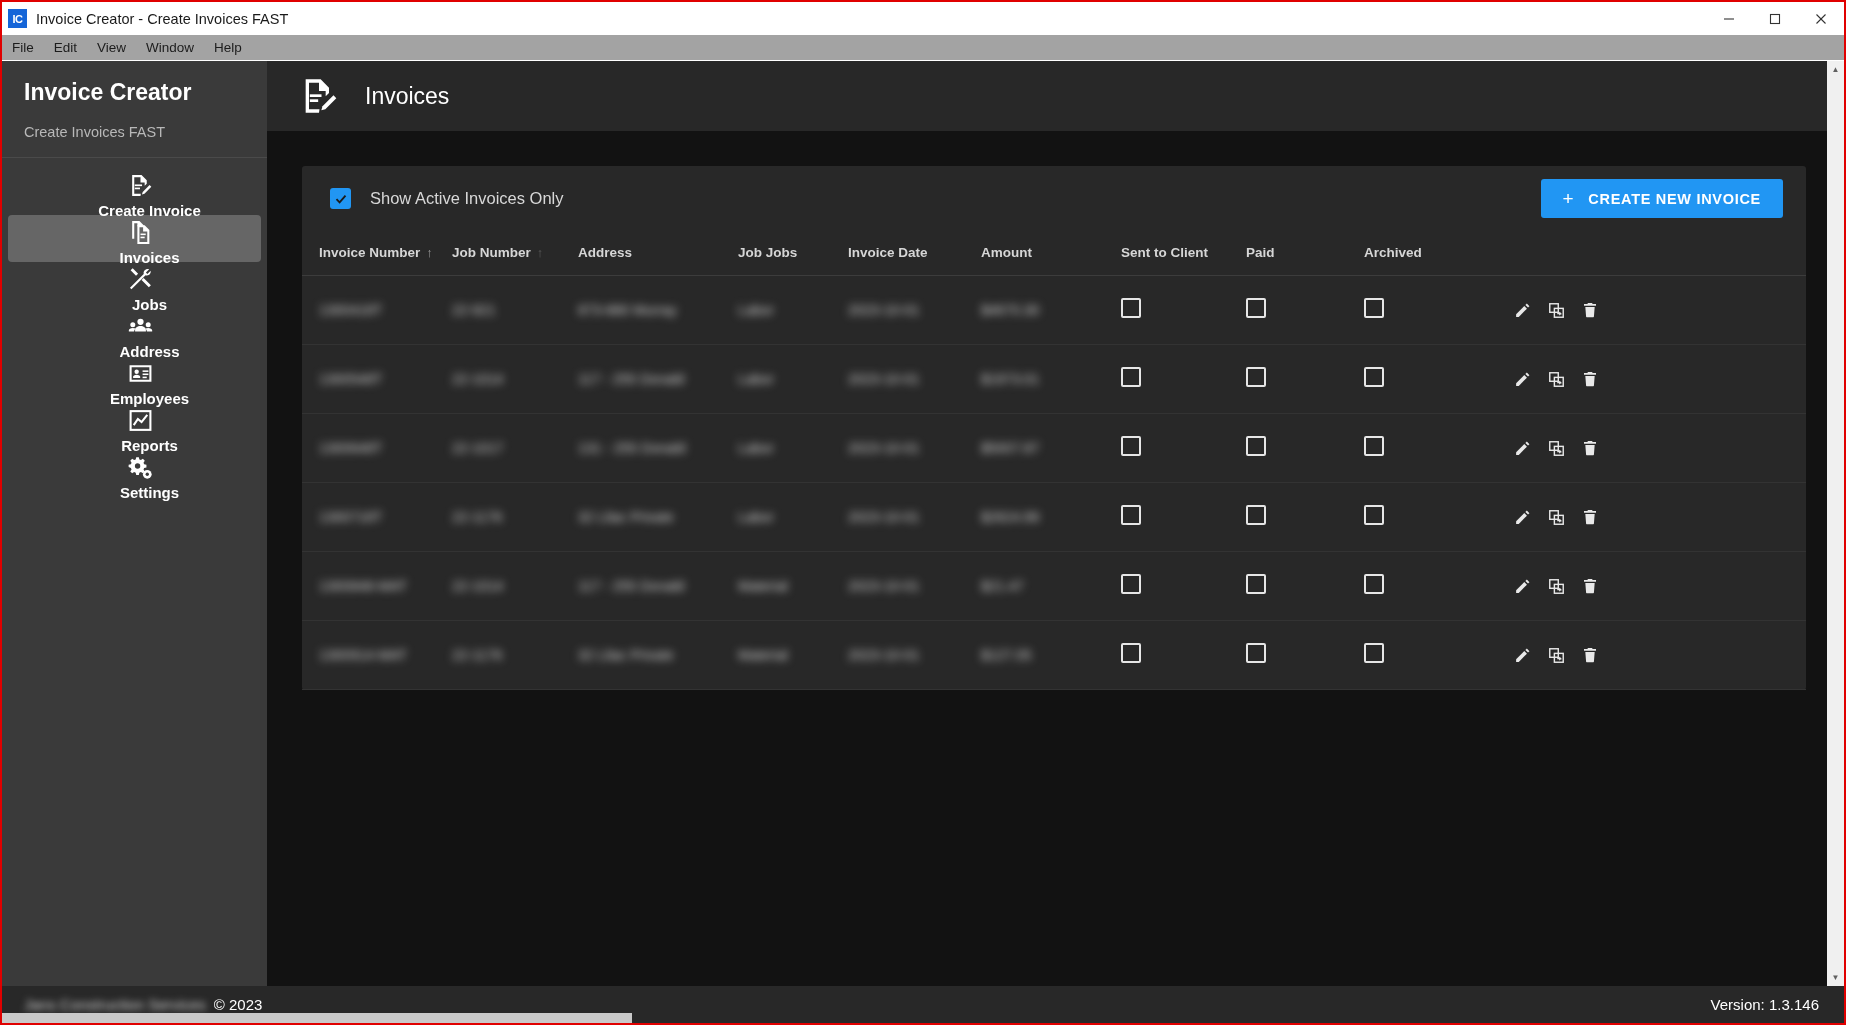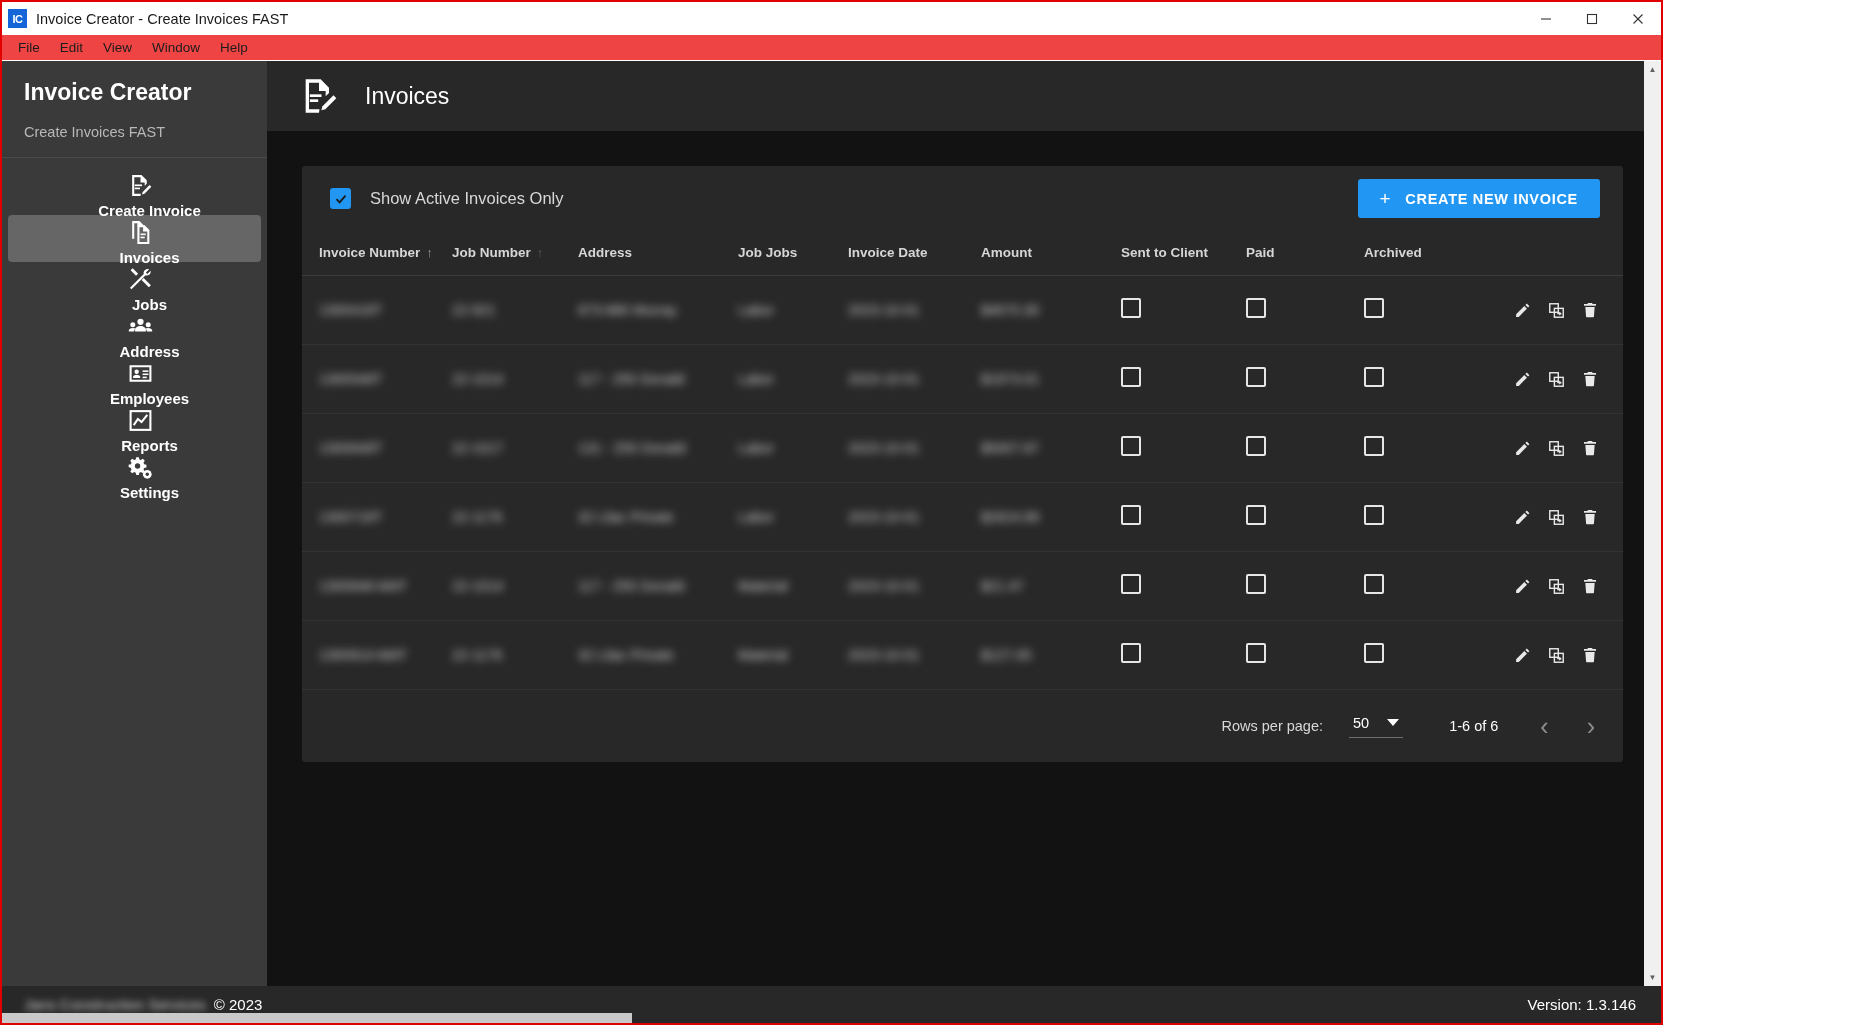--- a/index.html
+++ b/index.html
@@ -2,21 +2,21 @@
 <html><head>
 <meta charset="utf-8">
 <style>
   * { box-sizing: border-box; margin: 0; padding: 0; }
   html, body {
     width: 1854px; height: 1025px;
     font-family: "Liberation Sans", sans-serif;
     background: #ffffff; overflow: hidden;
   }
   #app {
-    width: 1663px; height: 1025px;
+    width: 1846px; height: 1025px;
     position: relative;
     border: 2px solid #e00000;
     background: #121212;
     display: flex; flex-direction: column;
   }
 
   
   .titlebar {
     height: 33px; background: #ffffff; flex: 0 0 33px;
     display: flex; align-items: center; position: relative;
@@ -29,22 +29,22 @@
   }
   .tb-title { font-size: 14.5px; color: #1a1a1a; }
   .tb-controls { margin-left: auto; display: flex; height: 33px; }
   .tb-btn {
     width: 46px; height: 33px; display: flex; align-items: center;
     justify-content: center; color: #333;
   }
 
   
   .menubar {
-    height: 26px; background: #ef4444; flex: 0 0 26px;
-    display: flex; align-items: center; padding-left: 6px;
+    height: 26px; background: #a3a3a3; flex: 0 0 26px;
+    display: flex; align-items: center; 
     border-bottom: 1px solid #fff;
   }
   .menu-item {
     font-size: 13.5px; color: #1c1c1c; padding: 3px 10px; cursor: default;
   }
 
   
   .body-wrap { flex: 1; display: flex; min-height: 0; position: relative; }
 
   
@@ -563,32 +563,20 @@
                           <path d="M9 1.5h6l1 1.6h5v2.4H3V3.1h5z"></path>
                           <path d="M5 7.5h14l-1.1 14.3a1 1 0 01-1 .9H7.1a1 1 0 01-1-.9z"></path>
                         </svg>
                       </span>
                     </div>
                   </td>
                 </tr>
               </tbody>
           </table>
 
-          <div class="pager">
-            <span class="pg-label">Rows per page:</span>
-            <span class="pg-select">
-              <span class="pg-value">50</span>
-              <span class="pg-caret"></span>
-            </span>
-            <span class="pg-range">1-6 of 6</span>
-            <span class="pg-nav">
-              <span class="pg-arrow">‹</span>
-              <span class="pg-arrow">›</span>
-            </span>
-          </div>
 
         </div>
       </div>
     </div>
 
     <div class="vscroll">
       <div class="vs-arrow">▲</div>
       <div class="vs-track"></div>
       <div class="vs-arrow">▼</div>
     </div>

